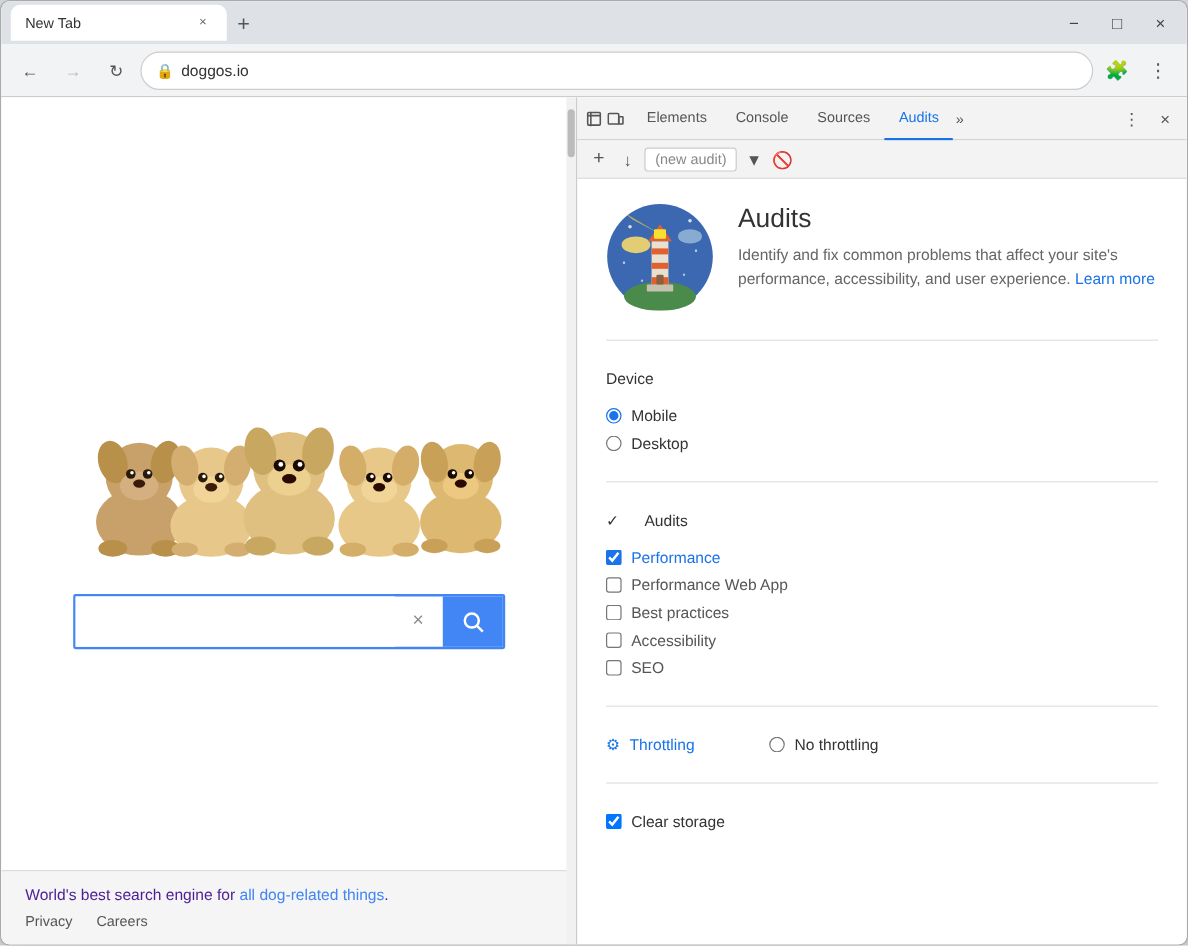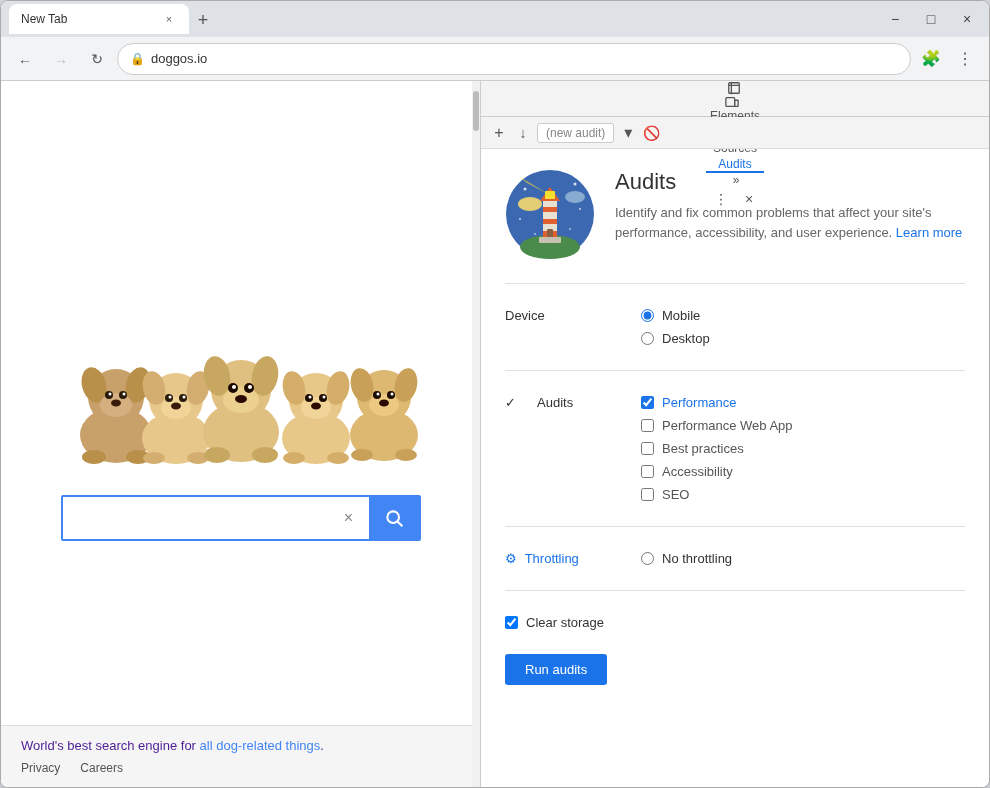--- a/index.html
+++ b/index.html
@@ -43,21 +43,21 @@
     .website-footer { background: #f5f5f5; padding: 12px 20px; border-top: 1px solid #ddd; }
     .footer-tagline { font-size: 13px; color: #888; margin-bottom: 8px; }
     .footer-tagline span { color: #4c1d95; font-weight: 500; }
     .footer-links { display: flex; gap: 20px; }
     .footer-link { font-size: 12px; color: #555; text-decoration: none; cursor: pointer; }
     .scrollbar-edge { position: absolute; right: 0; top: 0; bottom: 0; width: 8px; background: #f1f1f1; }
     .scrollbar-thumb { position: absolute; right: 1px; top: 10px; width: 6px; height: 40px; background: #bbb; border-radius: 3px; }
 
     
     .devtools-panel { flex: 1; background: #fff; display: flex; flex-direction: column; overflow: hidden; }
-    .devtools-tabs { display: flex; align-items: center; background: #f3f3f3; border-bottom: 1px solid #ccc; height: 36px; padding: 0 6px; flex-direction: column; }
+    .devtools-tabs { display: flex; align-items: center; background: #f3f3f3; border-bottom: 1px solid #ccc; height: 36px; padding: 0 6px; }
     .devtools-tab { padding: 0 12px; height: 36px; display: flex; align-items: center; font-size: 12px; color: #555; cursor: pointer; border-bottom: 2px solid transparent; }
     .devtools-tab.active { color: #1a73e8; border-bottom: 2px solid #1a73e8; }
     .devtools-tab-icon { width: 16px; height: 16px; margin-right: 2px; cursor: pointer; display: flex; align-items: center; justify-content: center; color: #555; }
     .devtools-more { margin-left: 2px; font-size: 12px; color: #555; cursor: pointer; }
     .devtools-spacer { flex: 1; }
     .devtools-actions { display: flex; gap: 4px; }
     .devtools-action-btn { width: 24px; height: 24px; border: none; background: transparent; cursor: pointer; display: flex; align-items: center; justify-content: center; color: #555; font-size: 14px; border-radius: 3px; }
 
     
     .devtools-toolbar2 { display: flex; align-items: center; background: #f3f3f3; border-bottom: 1px solid #ddd; height: 32px; padding: 0 8px; gap: 4px; }
@@ -70,21 +70,21 @@
     
     .audits-content { flex: 1; overflow-y: auto; padding: 20px 24px; }
     .audits-header { display: flex; gap: 20px; margin-bottom: 24px; }
     .lighthouse-logo { width: 90px; height: 90px; flex-shrink: 0; }
     .audits-header-text h2 { font-size: 22px; font-weight: 400; color: #333; margin-bottom: 8px; }
     .audits-header-text p { font-size: 13px; color: #666; line-height: 1.5; }
     .audits-header-text a { color: #1a73e8; text-decoration: none; }
 
     .section-divider { border: none; border-top: 1px solid #e0e0e0; margin: 16px 0; }
 
-    .section-row { display: flex; align-items: flex-start; gap: 16px; padding: 8px 0; }
+    .section-row { display: flex; align-items: flex-start; gap: 16px; padding: 8px 0; flex-direction: column; }
     .section-label { display: flex; align-items: center; gap: 8px; min-width: 120px; font-size: 13px; color: #333; }
     .section-options { display: flex; flex-direction: column; gap: 8px; }
     .radio-option { display: flex; align-items: center; gap: 8px; font-size: 13px; color: #333; cursor: pointer; }
     .radio-option input[type="radio"] { accent-color: #1a73e8; cursor: pointer; }
     .checkbox-option { display: flex; align-items: center; gap: 8px; font-size: 13px; cursor: pointer; }
     .checkbox-option.checked-blue { color: #1a73e8; }
     .checkbox-option.unchecked { color: #555; }
     .checkbox-option input[type="checkbox"] { accent-color: #1a73e8; cursor: pointer; }
     .checkmark-col { display: flex; align-items: center; min-width: 24px; }
     .throttle-section { display: flex; align-items: flex-start; gap: 16px; padding: 8px 0; }
@@ -407,18 +407,17 @@
 
         <hr class="section-divider">
 
         
         <label class="clear-storage-row">
           <input type="checkbox" checked="" style="">
           <span>Clear storage</span>
         </label>
 
         
-        <button class="run-audits-btn">Run audits</button>
 
       </div>
     </div>
   </div>
 </div>
 
 </body></html>

